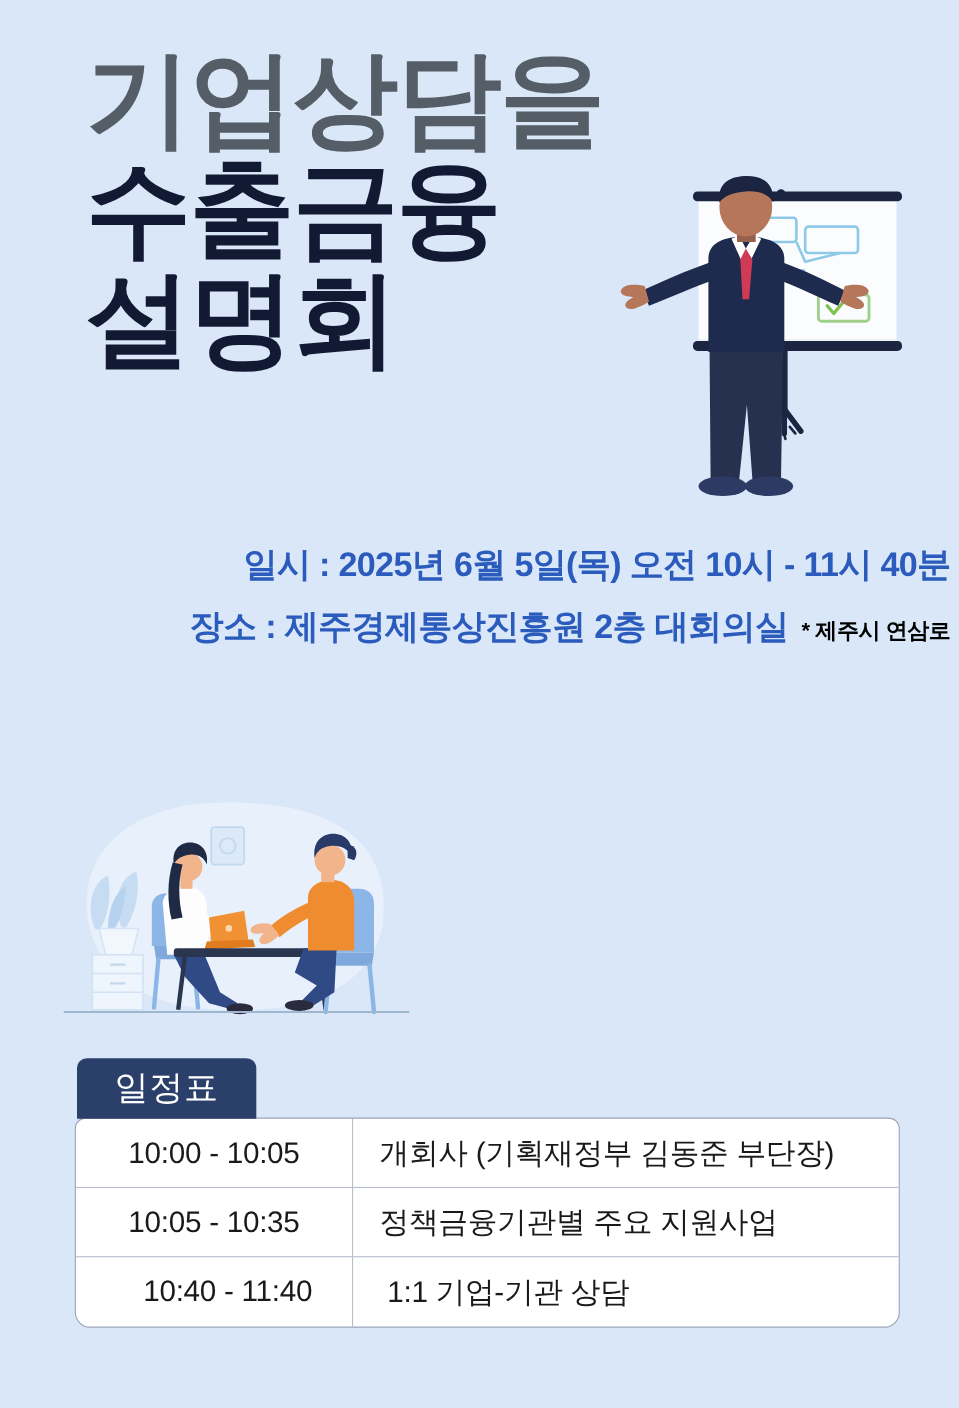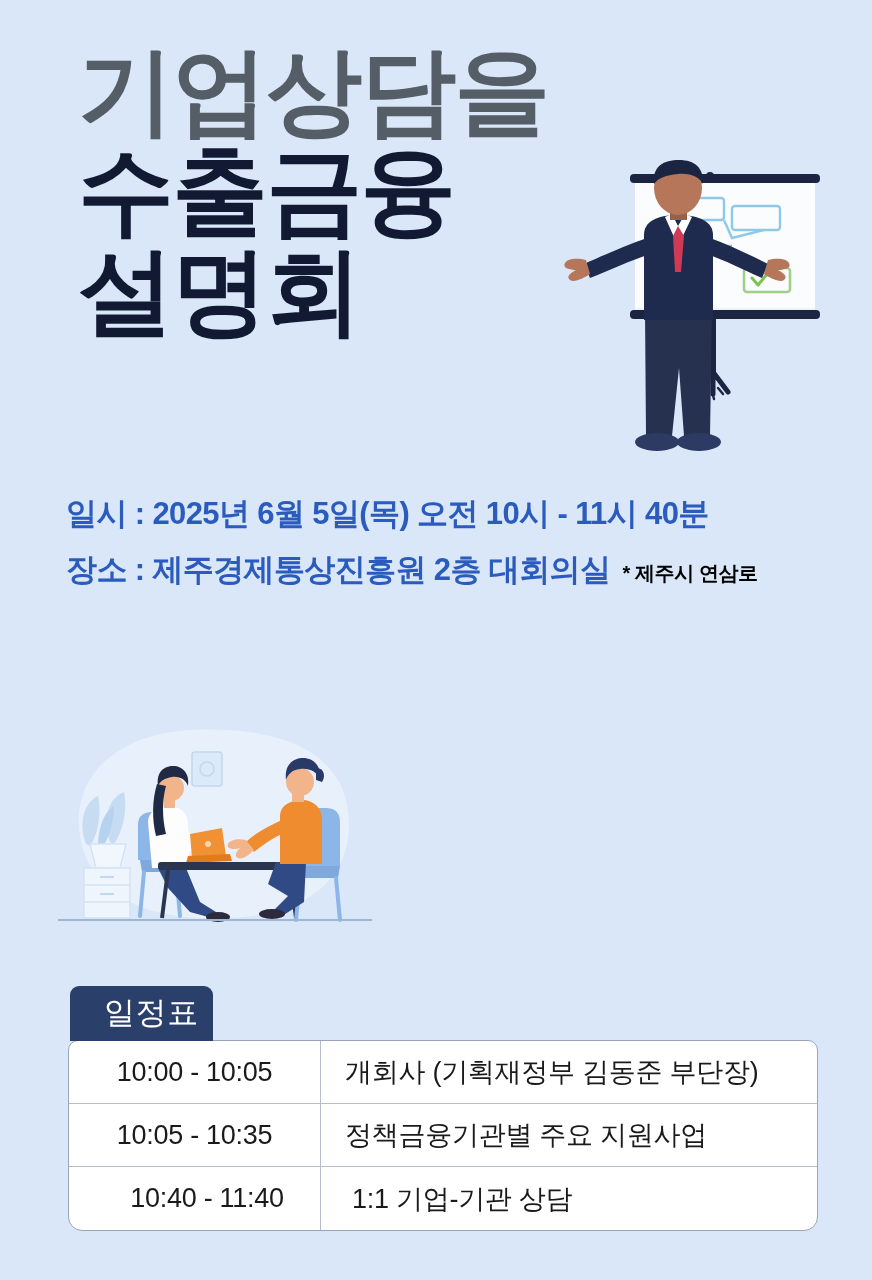--- a/index.html
+++ b/index.html
@@ -61,24 +61,25 @@
     left: 552px;
     top: 160px;
     width: 310px;
     height: 310px;
     z-index: 2;
   }
 
   
   .info-block {
     position: absolute;
-    left: 66px;
+    left: 84px;
     top: 494px;
     width: 780px;
     z-index: 5;
+    text-align: right;
   }
 
   .info-line {
     font-size: 31px;
     font-weight: 900;
     color: #2a5bbd;
     letter-spacing: -0.02em;
     white-space: nowrap;
     line-height: 1.28;
   }
@@ -131,26 +132,25 @@
     z-index: 5;
   }
 
   .schedule-tab {
     display: inline-block;
     background: #2b3f6b;
     color: #ffffff;
     font-size: 31px;
     font-weight: 500;
     letter-spacing: 0.02em;
-    padding: 8px 14px 10px 34px;
+    padding: 8px 34px 10px 34px;
     border-radius: 9px 9px 0 0;
     position: relative;
     left: 2px;
     line-height: 1.2;
-    margin-top: 24px;
   }
 
   .schedule-table {
     width: 750px;
     border-collapse: separate;
     border-spacing: 0;
     background: #ffffff;
     border: 1px solid #9aa4b8;
     border-radius: 10px 10px 14px 14px;
     overflow: hidden;

